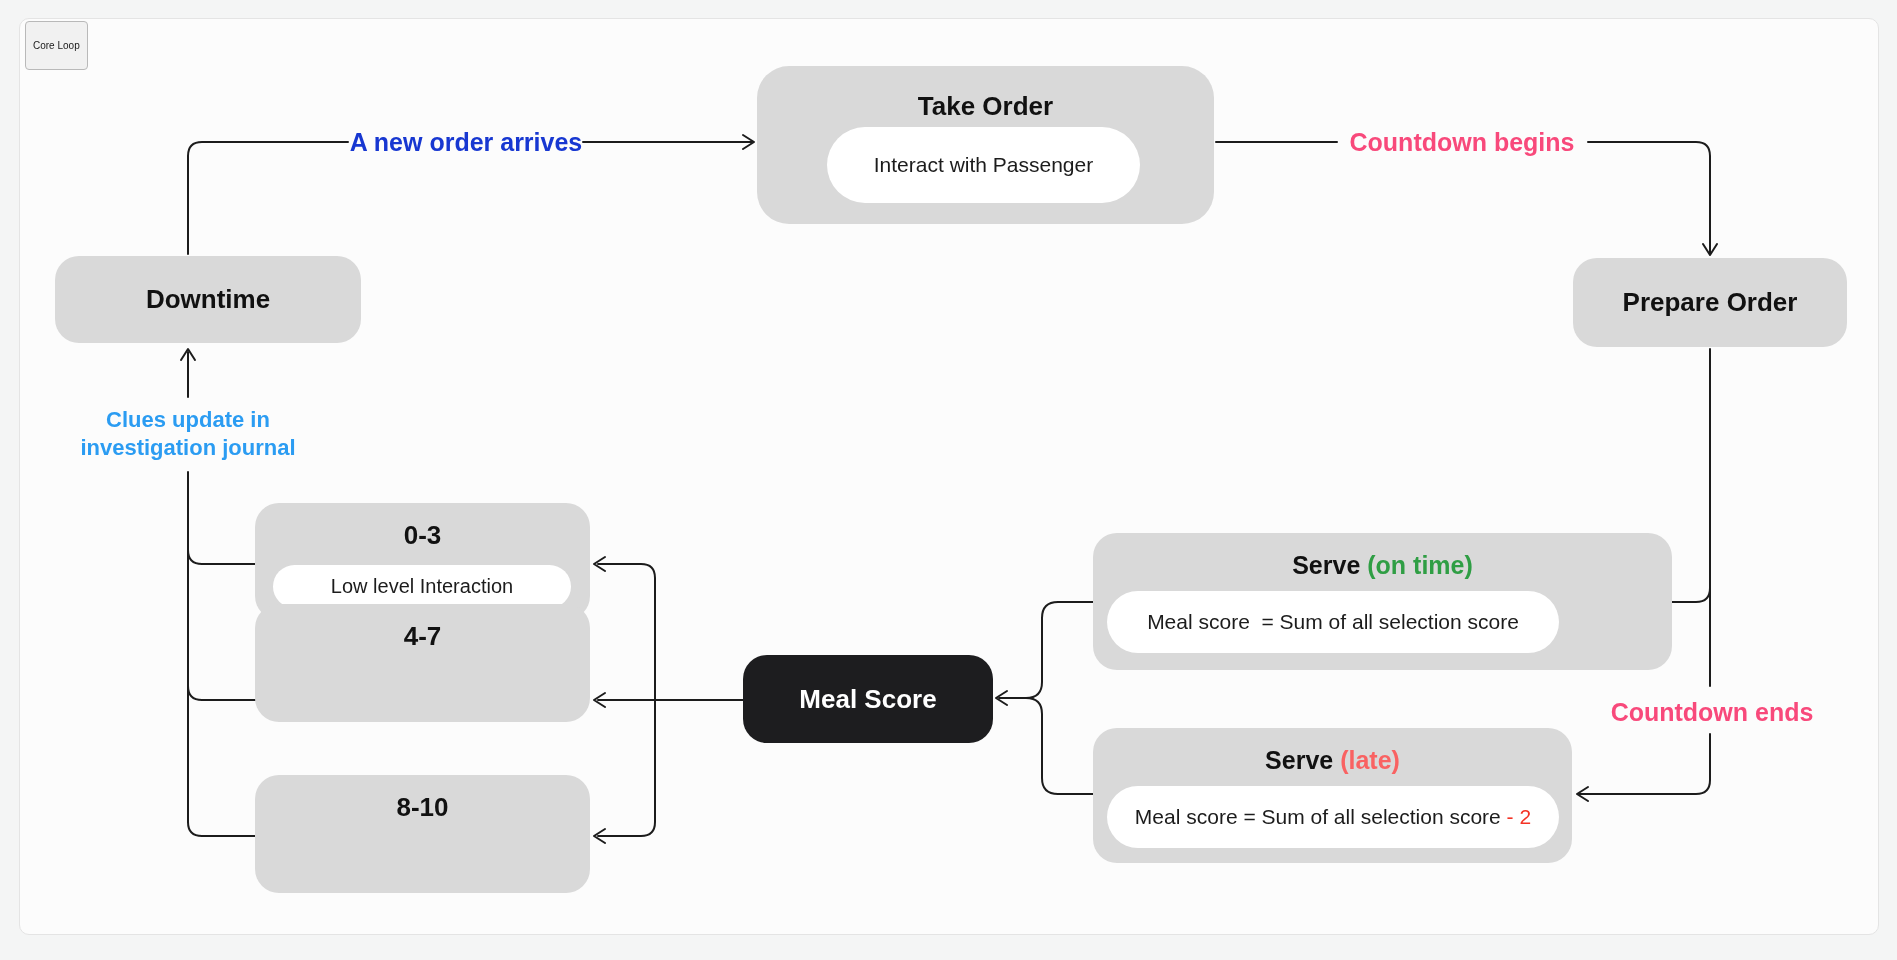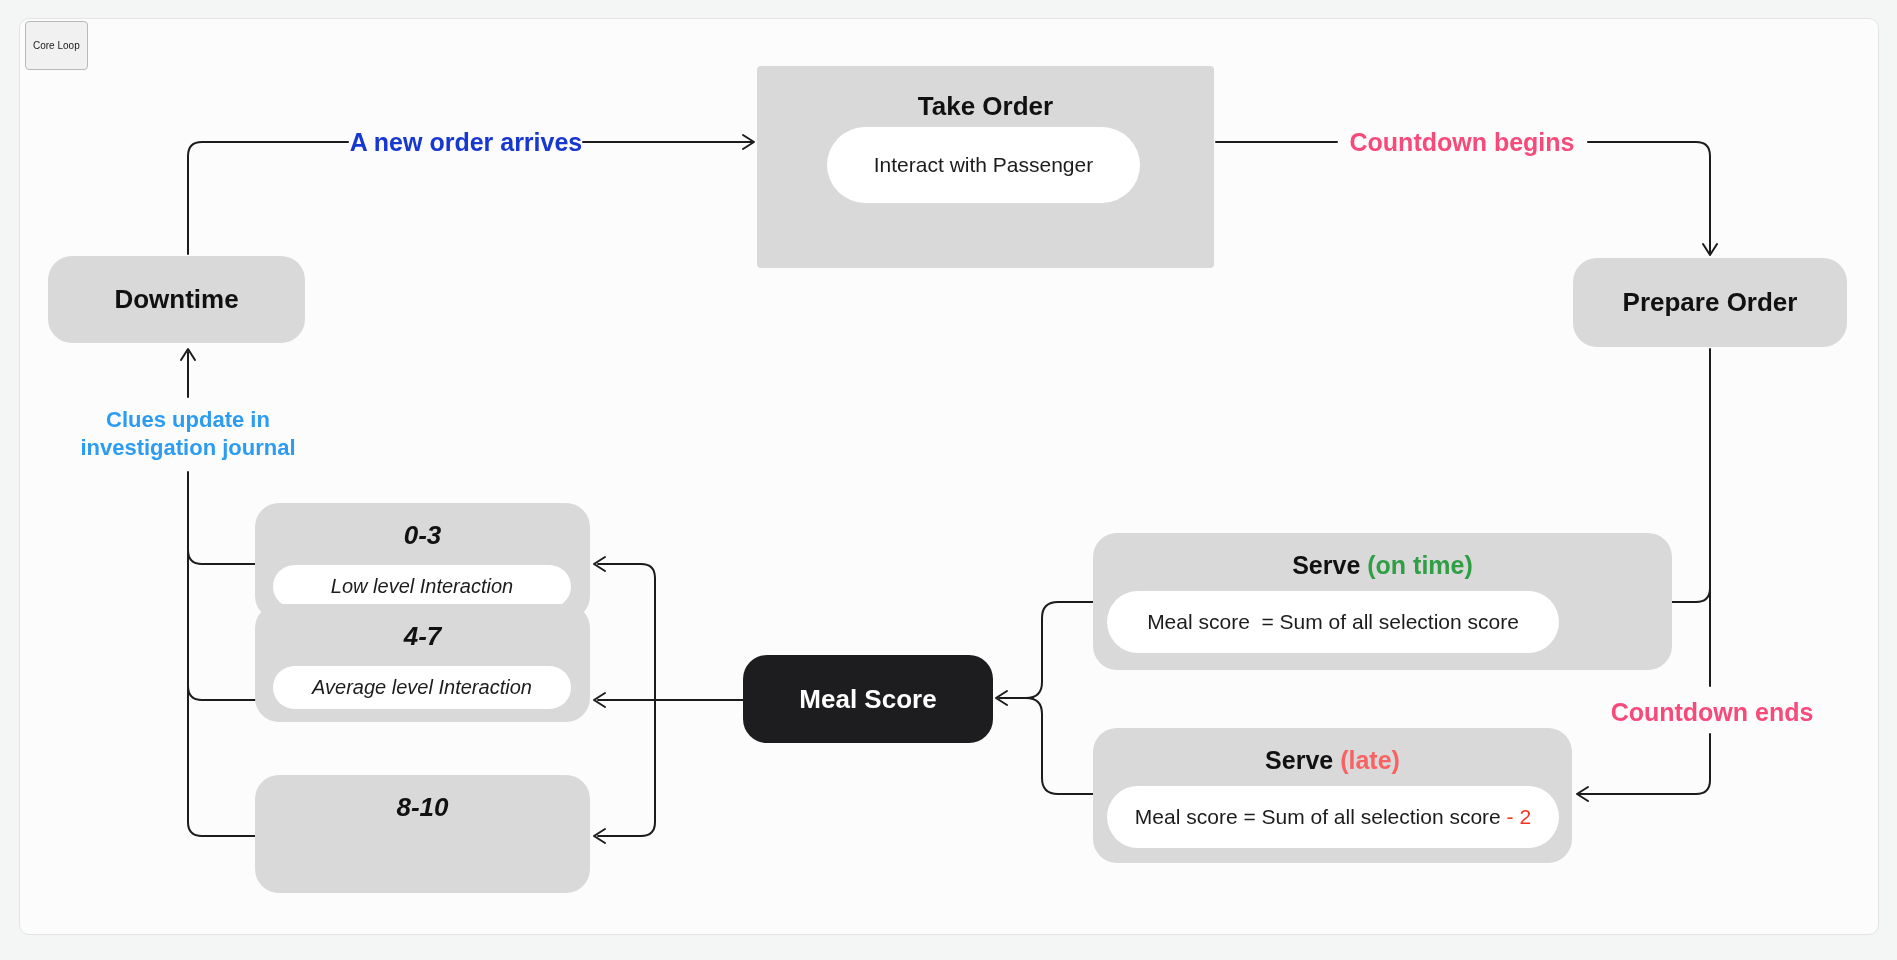--- a/index.html
+++ b/index.html
@@ -27,30 +27,30 @@
     position:absolute;left:0;right:0;text-align:center;
     font-weight:700;font-size:26px;line-height:36px;color:#111;
     white-space:nowrap;
   }
   .node .pill{
     position:absolute;background:#ffffff;border-radius:999px;
     display:flex;align-items:center;justify-content:center;
     font-size:20px;color:#1c1c1c;white-space:pre;
   }
   
-  .downtime{left:48px;top:256px;width:257px;height:87px;}
+  .downtime{left:55px;top:256px;width:298px;height:87px;padding-left:8px;}
   .downtime .title{top:25px;}
   .prepare{left:1573px;top:258px;width:274px;height:89px;}
   .prepare .title{top:26px;}
-  .take-order{left:757px;top:66px;width:457px;height:202px;border-radius:4px;}
+  .take-order{left:757px;top:66px;width:457px;height:158px;border-radius:32px;}
   .take-order .title{top:22px;}
   .take-order .pill{left:70px;top:61px;width:313px;height:76px;font-size:21px;}
   .meal-score{left:743px;top:655px;width:250px;height:88px;background:#1d1d1f;border-radius:24px;}
   .meal-score .title{top:26px;color:#ffffff;}
-  .score{left:255px;width:335px;height:118px;font-style:italic;}
+  .score{left:255px;width:335px;height:118px;}
   .score .title{top:14px;}
   .score .pill{left:18px;top:62px;width:298px;height:43px;}
   .s1{top:503px;height:117px;}
   .s2{top:604px;}
   .s3{top:775px;}
   .serve{left:1093px;width:579px;}
   .serve .title{top:14px;font-size:25px;}
   .serve .pill{left:14px;top:58px;width:452px;height:62px;font-size:21px;}
   .serve-ontime{top:533px;height:137px;}
   .serve-late{top:728px;height:135px;width:479px;}
@@ -126,21 +126,20 @@
   <div class="title">Meal Score</div>
 </div>
 
 <div class="node score s1">
   <div class="title">0-3</div>
   <div class="pill">Low level Interaction</div>
 </div>
 
 <div class="node score s2">
   <div class="title">4-7</div>
-  <div class="pill">Average level Interaction</div>
 </div>
 
 <div class="node score s3">
   <div class="title">8-10</div>
 </div>
 
 <div class="node serve serve-ontime">
   <div class="title"><span>Serve </span><span class="green">(on time)</span></div>
   <div class="pill"><span>Meal score  = Sum of all selection score</span></div>
 </div>

